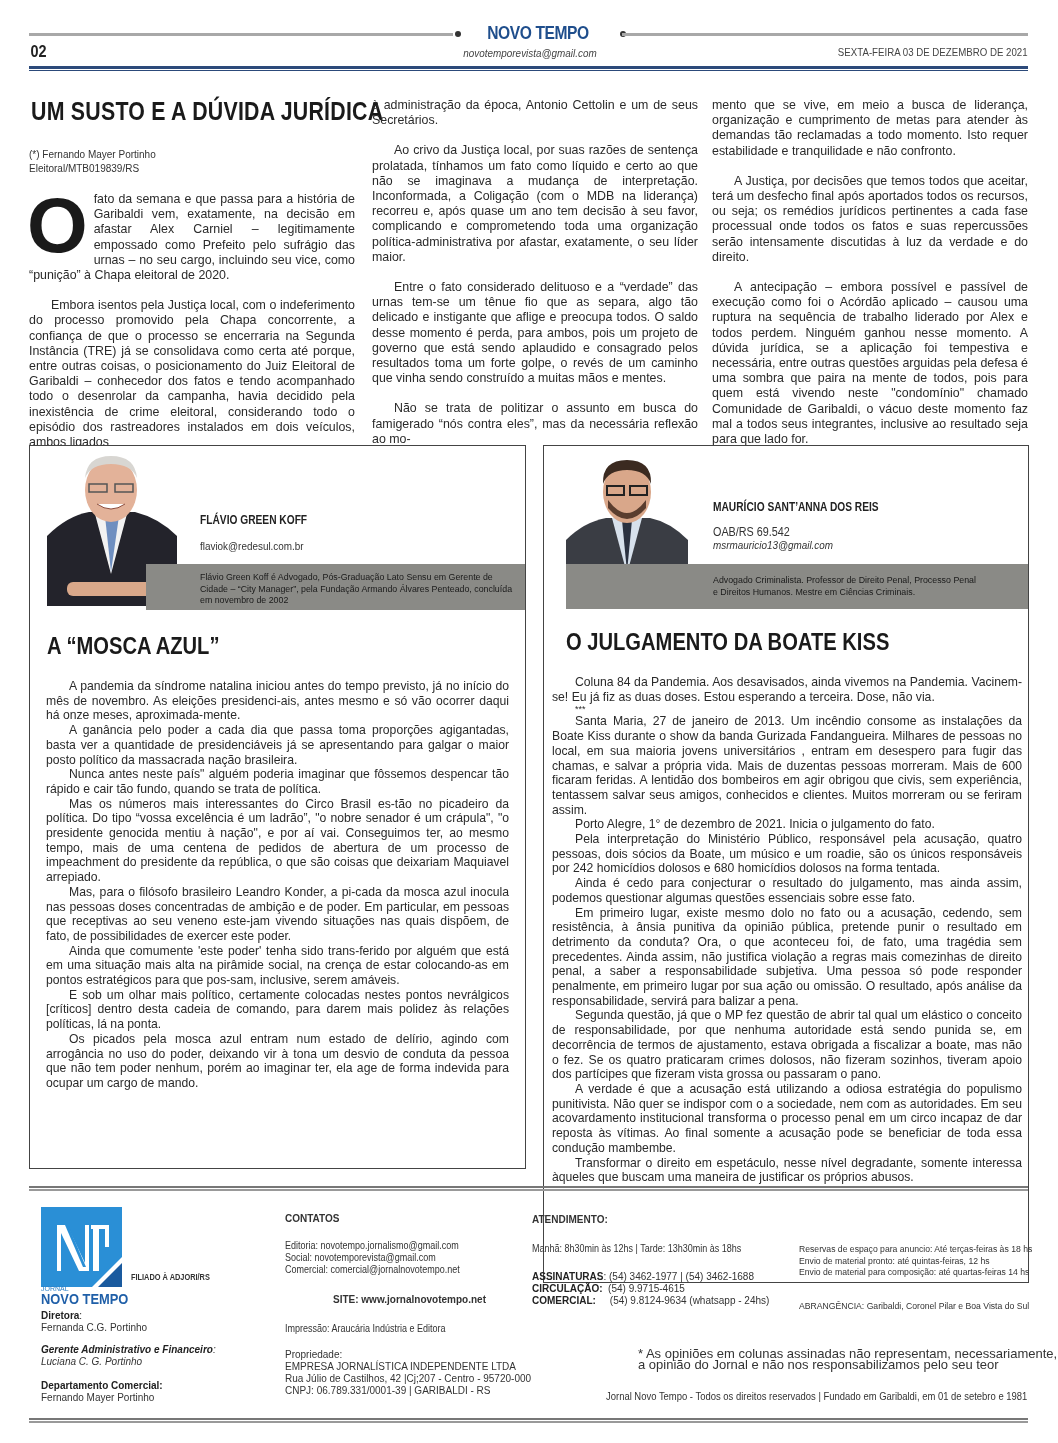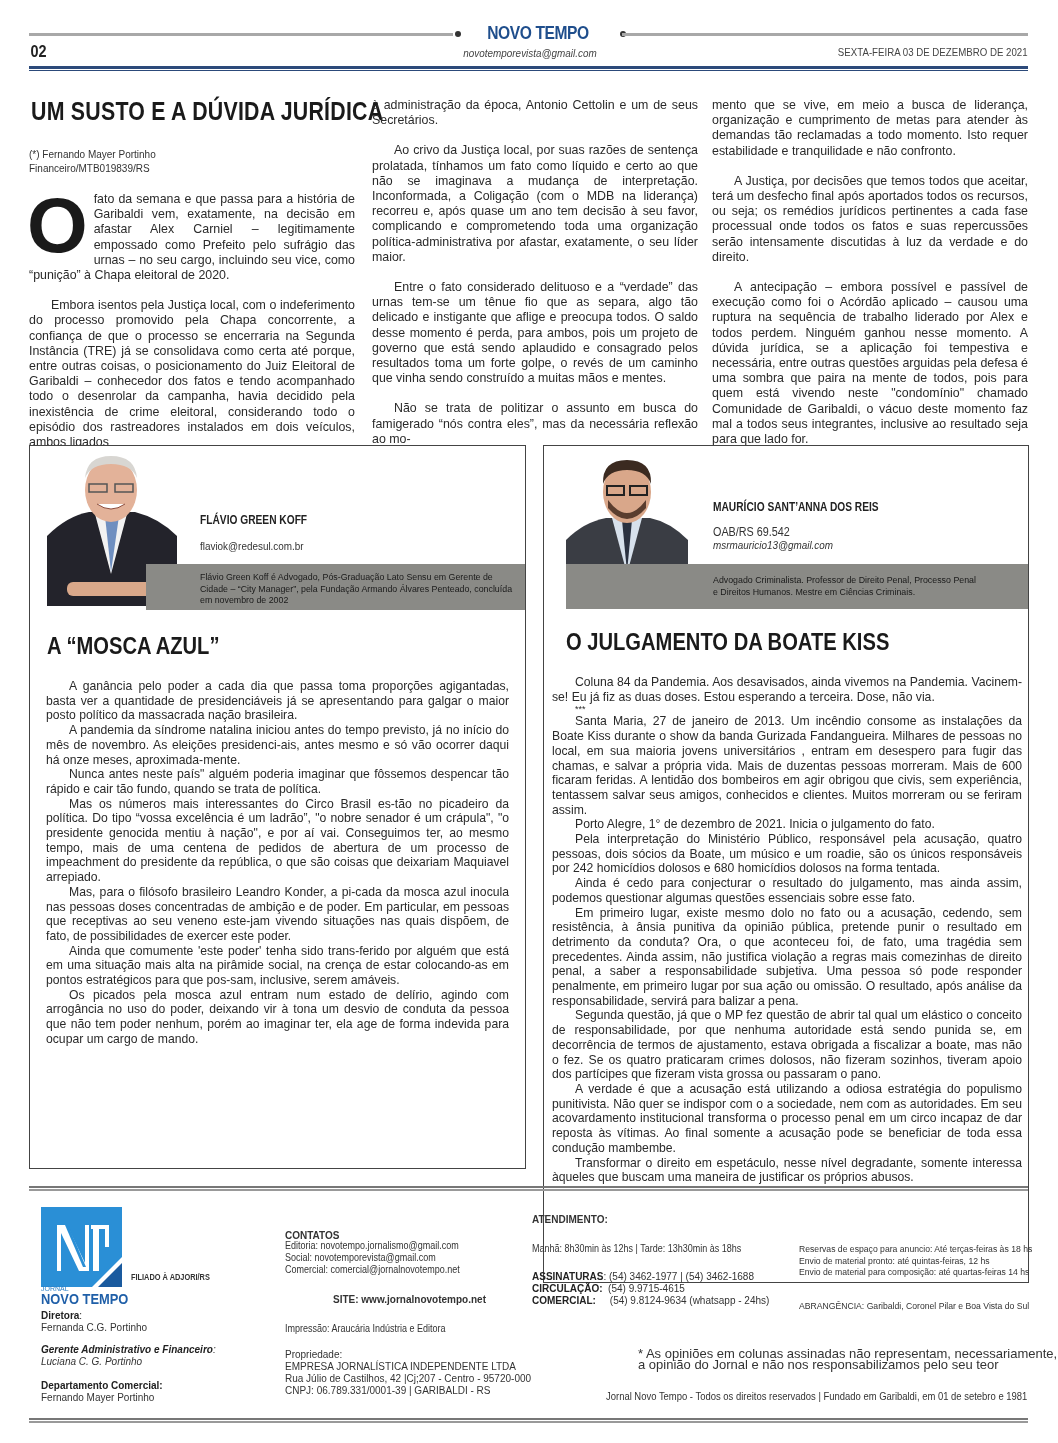--- a/index.html
+++ b/index.html
@@ -58,21 +58,21 @@
   <div class="hdr-page">02</div>
   <div class="hdr-email">novotemporevista@gmail.com</div>
   <div class="hdr-date">SEXTA-FEIRA 03 DE DEZEMBRO DE 2021</div>
   <div class="hdr-rule"></div>
 </div>
 
 <div>
   <div class="art-title" style="transform-origin:left top">UM SUSTO E A DÚVIDA JURÍDICA</div>
   <div class="byline">
     <div>(*) Fernando Mayer Portinho</div>
-    <div>Financeiro/MTB019839/RS</div>
+    <div>Eleitoral/MTB019839/RS</div>
   </div>
 
   <div class="col" style="left:29px; top:192px; width:326px;">
     <p><span class="dropcap">O</span><span>fato da semana e que passa para a história de Garibaldi vem, exatamente, na decisão em afastar Alex Carniel – legitimamente empossado como Prefeito pelo sufrágio das urnas – no seu cargo, incluindo seu vice, como “punição” à Chapa eleitoral de 2020.</span></p>
     <p class="ind">Embora isentos pela Justiça local, com o indeferimento do processo promovido pela Chapa concorrente, a confiança de que o processo se encerraria na Segunda Instância (TRE) já se consolidava como certa até porque, entre outras coisas, o posicionamento do Juiz Eleitoral de Garibaldi – conhecedor dos fatos e tendo acompanhado todo o desenrolar da campanha, havia decidido pela inexistência de crime eleitoral, considerando todo o episódio dos rastreadores instalados em dois veículos, ambos ligados</p>
   </div>
 
   <div class="col" style="left:372px; top:98px; width:326px;">
     <p>à administração da época, Antonio Cettolin e um de seus Secretários.</p>
     <p class="ind">Ao crivo da Justiça local, por suas razões de sentença prolatada, tínhamos um fato como líquido e certo ao que não se imaginava a mudança de interpretação. Inconformada, a Coligação (com o MDB na liderança) recorreu e, após quase um ano tem decisão à seu favor, complicando e comprometendo toda uma organização política-administrativa por afastar, exatamente, o seu líder maior.</p>
@@ -99,26 +99,27 @@
     <rect x="42" y="30" width="18" height="8" fill="none" stroke="#555" stroke-width="1.5"></rect>
     <rect x="68" y="30" width="18" height="8" fill="none" stroke="#555" stroke-width="1.5"></rect>
     <path d="M50 50 Q64 60 78 50" fill="#fff" stroke="#8a4a3a" stroke-width="1"></path>
   </svg>
   <div class="author-name" style="left:170px; top:67px; transform-origin:left top;">FLÁVIO GREEN KOFF</div>
   <div class="author-meta" style="left:170px; top:94px; transform-origin:left top;">flaviok@redesul.com.br</div>
   <div class="bio-band" style="left:116px; top:118px; width:379px; height:46px;"></div>
   <div class="bio-text" style="left:170px; top:125px; width:350px; transform-origin:left top;">Flávio Green Koff é Advogado, Pós-Graduação Lato Sensu em Gerente de Cidade – “City Manager”, pela Fundação Armando Álvares Penteado, concluída em novembro de 2002</div>
   <div class="col-title" style="left:17px; top:186px; transform-origin:left top;">A “MOSCA AZUL”</div>
   <div class="op" style="left:16px; top:233px; width:463px;">
+    <p>A pandemia da síndrome natalina iniciou antes do tempo previsto, já no início do mês de novembro. As eleições presidenci-ais, antes mesmo e só vão ocorrer daqui há onze meses, aproximada-mente.</p>
     <p>A ganância pelo poder a cada dia que passa toma proporções agigantadas, basta ver a quantidade de presidenciáveis já se apresentando para galgar o maior posto político da massacrada nação brasileira.</p>
-    <p>A pandemia da síndrome natalina iniciou antes do tempo previsto, já no início do mês de novembro. As eleições presidenci-ais, antes mesmo e só vão ocorrer daqui há onze meses, aproximada-mente.</p>
     <p>Nunca antes neste país" alguém poderia imaginar que fôssemos despencar tão rápido e cair tão fundo, quando se trata de política.</p>
     <p>Mas os números mais interessantes do Circo Brasil es-tão no picadeiro da política. Do tipo “vossa excelência é um ladrão”, "o nobre senador é um crápula", "o presidente genocida mentiu à nação", e por aí vai. Conseguimos ter, ao mesmo tempo, mais de uma centena de pedidos de abertura de um processo de impeachment do presidente da república, o que são coisas que deixariam Maquiavel arrepiado.</p>
     <p>Mas, para o filósofo brasileiro Leandro Konder, a pi-cada da mosca azul inocula nas pessoas doses concentradas de ambição e de poder. Em particular, em pessoas que receptivas ao seu veneno este-jam vivendo situações nas quais dispõem, de fato, de possibilidades de exercer este poder.</p>
     <p>Ainda que comumente 'este poder' tenha sido trans-ferido por alguém que está em uma situação mais alta na pirâmide social, na crença de estar colocando-as em pontos estratégicos para que pos-sam, inclusive, serem amáveis.</p>
+    <p>E sob um olhar mais político, certamente colocadas nestes pontos nevrálgicos [críticos] dentro desta cadeia de comando, para darem mais polidez às relações políticas, lá na ponta.</p>
     <p>Os picados pela mosca azul entram num estado de delírio, agindo com arrogância no uso do poder, deixando vir à tona um desvio de conduta da pessoa que não tem poder nenhum, porém ao imaginar ter, ela age de forma indevida para ocupar um cargo de mando.</p>
   </div>
 </div>
 
 <div class="box" style="left:543px; top:445px; width:486px; height:838px;">
   <svg class="author-photo" style="left:22px; top:10px;" width="122" height="152" viewBox="0 0 122 152">
     <rect x="0" y="0" width="122" height="152" fill="#ffffff"></rect>
     <path d="M0 152 L0 84 Q18 66 40 62 L84 62 Q104 66 122 84 L122 152 Z" fill="#3a3d44"></path>
     <path d="M46 62 L61 118 L76 62 Z" fill="#d7e1ec"></path>
     <path d="M56 64 L61 116 L66 64 Z" fill="#2a3140"></path>
@@ -172,21 +173,21 @@
   </div>
   <div class="ft-small" style="left:41px; top:1344px;font-style:italic;">
     <div><b>Gerente Administrativo e Financeiro</b>:</div>
     <div>Luciana C. G. Portinho</div>
   </div>
   <div class="ft-small" style="left:41px; top:1380px;">
     <div><b>Departamento Comercial:</b></div>
     <div>Fernando Mayer Portinho</div>
   </div>
 
-  <div class="ft-small" style="left:285px; top:1213px; font-weight:bold;margin-top:17px;">CONTATOS</div>
+  <div class="ft-small" style="left:285px; top:1213px; font-weight:bold;">CONTATOS</div>
   <div class="ft-small ft-narrow" style="left:285px; top:1240px; transform-origin:left top;">
     <div>Editoria: novotempo.jornalismo@gmail.com</div>
     <div>Social: novotemporevista@gmail.com</div>
     <div>Comercial: comercial@jornalnovotempo.net</div>
   </div>
   <div class="ft-small" style="left:285px; top:1294px; font-weight:bold;margin-left:48px;">SITE: www.jornalnovotempo.net</div>
   <div class="ft-small ft-narrow" style="left:285px; top:1323px; transform-origin:left top;">
     <span>Impressão:</span>
     <span>Araucária Indústria e Editora</span>
   </div>

